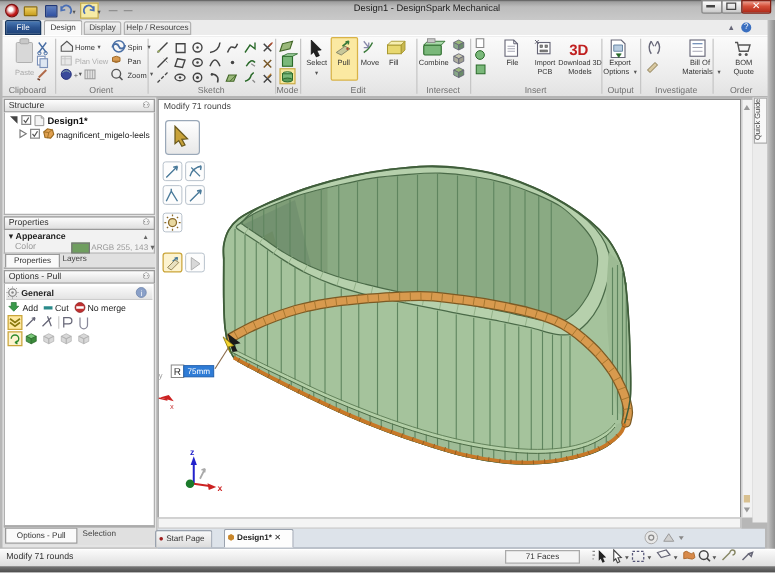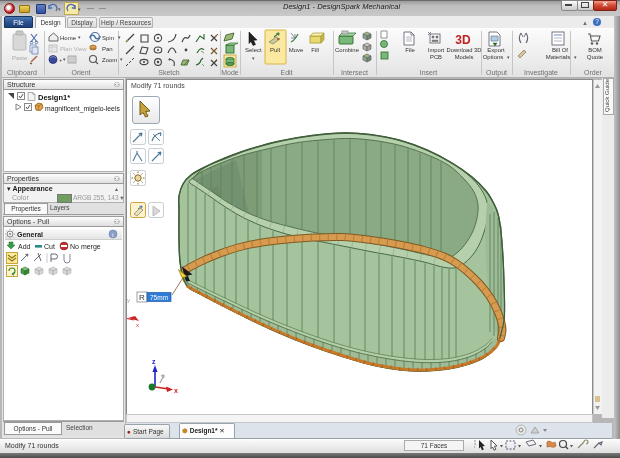--- a/index.html
+++ b/index.html
@@ -6,21 +6,21 @@
   body{width:620px;height:458px;position:relative;overflow:hidden;
        font-family:"Liberation Sans",sans-serif;background:#b7b7b7;}
   .abs{position:absolute;}
   .lbl{color:#707070;font-size:7px;text-align:center;}
 </style>
 </head>
 <body>
 
 <div class="abs" style="left:0;top:0;width:620px;height:16px;
   background:linear-gradient(#9b9b9b,#bdbdbd 30%,#c9c9c9);border-top:1px solid #6a6a6a;box-sizing:border-box;"></div>
-<div class="abs" style="left:283px;top:2px;font-size:7.5px;color:#1a1a1a;font-style:italic;">Design1 - DesignSpark Mechanical</div>
+<div class="abs" style="left:283px;top:2px;font-size:7.5px;color:#1a1a1a;">Design1 - DesignSpark Mechanical</div>
 
 <div class="abs" style="left:4px;top:3px;width:9px;height:9px;border-radius:50%;background:radial-gradient(circle at 40% 40%,#fff 20%,#c01818 60%);border:1px solid #801010;"></div>
 <div class="abs" style="left:19px;top:5px;width:9px;height:6px;background:linear-gradient(#f0d060,#c8a020);border:1px solid #907010;border-radius:1px;"></div>
 <div class="abs" style="left:36px;top:4px;width:8px;height:8px;background:linear-gradient(#6080c0,#3050a0);border:1px solid #203878;border-radius:1px;"></div>
 <svg class="abs" style="left:47px;top:3px;" width="12" height="10" viewBox="0 0 12 10">
     <path d="M9,8 a4,4 0 1 0 -7,-3 M2,2 l0,3.4 3.2,-0.6" fill="none" stroke="#4a6fb5" stroke-width="1.4"></path>
   </svg>
 <div class="abs" style="left:58px;top:6px;font-size:5px;color:#555;">▾</div>
 <div class="abs" style="left:64px;top:2px;width:13px;height:11px;background:#f6eba6;border:1px solid #c0a850;"></div>
 <svg class="abs" style="left:65px;top:3px;" width="12" height="10" viewBox="0 0 12 10">

